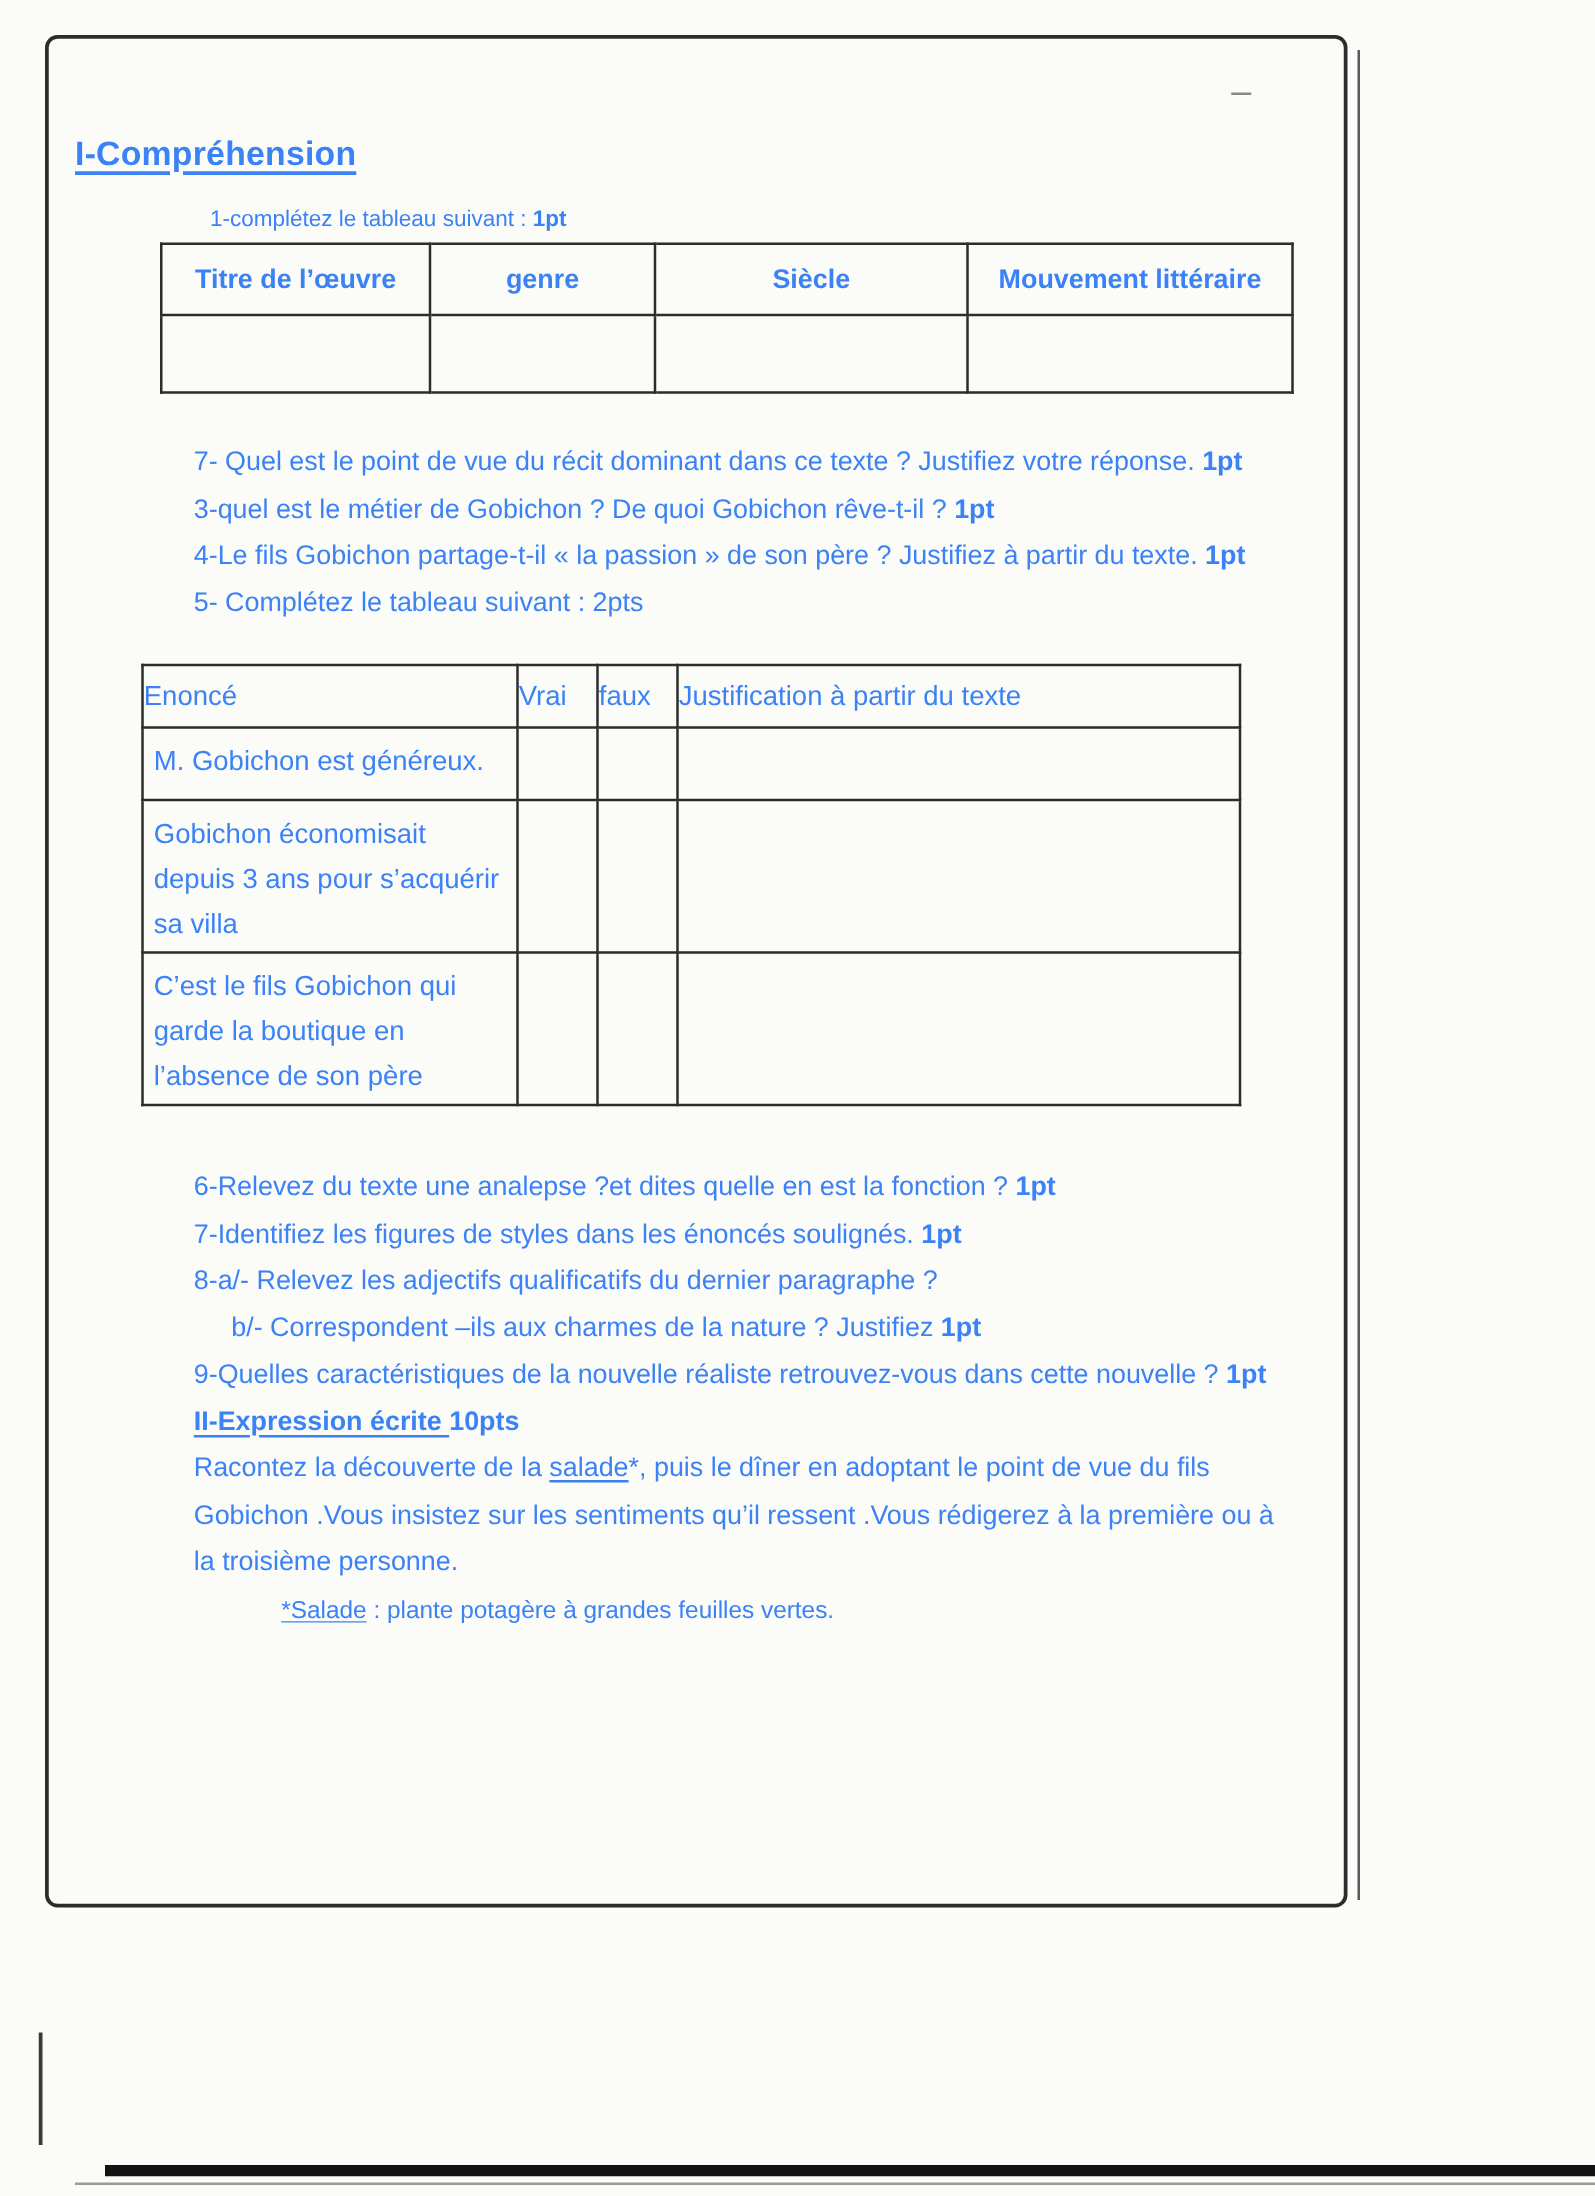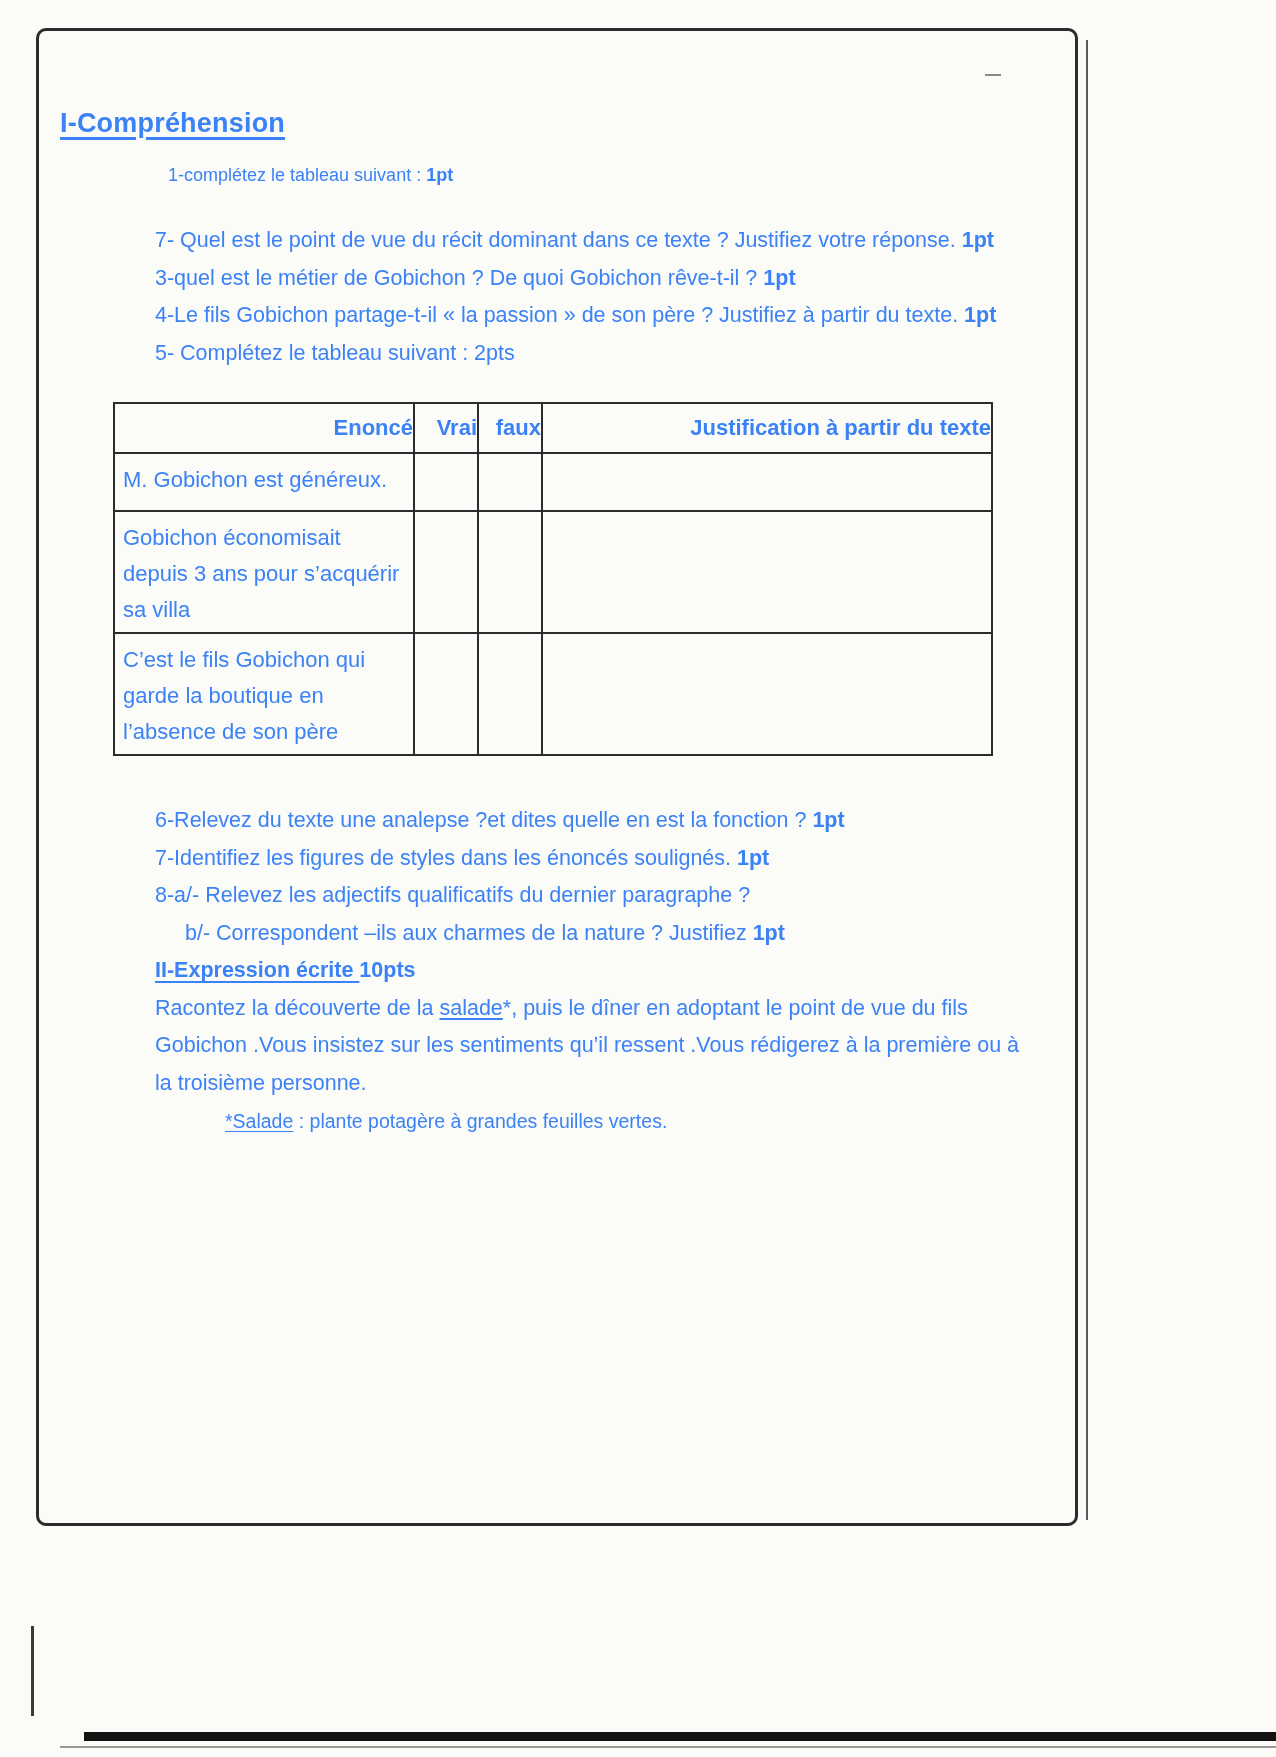--- a/index.html
+++ b/index.html
@@ -58,22 +58,22 @@
   .qs {
     margin:36px 0 0 95px; width:868px;
     font-size:21.5px; line-height:37.5px;
   }
   .qs p { margin:0; }
   .qs .indent { padding-left:30px; }
 
   .t2 { margin:30px 0 0 53px; width:878px; }
   .t2 th, .t2 td { border:2.5px solid #2c2c2e; }
   .t2 th {
-    font-size:22px; font-weight:bold;
-    height:50px; text-align:right; vertical-align:middle;
+    font-size:22px; font-weight:normal;
+    height:50px; text-align:left; vertical-align:middle;
   }
   .t2 td {
     font-size:22px; vertical-align:top; text-align:left;
     padding:8px 8px 4px 8px; line-height:36px;
   }
   .t2 .c1 { width:300px; } .t2 .c2 { width:64px;margin-top:40px; }
   .t2 .c3 { width:64px; } .t2 .c4 { width:450px; }
   .t2 tr.r-short td { height:58px; }
   .t2 tr.r-tall td { height:112px; }
 
@@ -109,20 +109,36 @@
   <div class="frame"></div>
   <div class="frame-double"></div>
   <div class="artifact-dash"></div>
 
   <div class="content">
 
     <h1 class="h1">I-Compréhension</h1>
 
     <p class="intro"><span>1-complétez le tableau suivant : </span><b class="pts">1pt</b></p>
 
+    <table class="t1">
+      <tbody>
+          <tr>
+        <th class="c1">Titre de l’œuvre</th>
+        <th class="c2">genre</th>
+        <th class="c3">Siècle</th>
+        <th class="c4">Mouvement littéraire</th>
+      </tr>
+      <tr>
+        <td class="c1"></td>
+        <td class="c2"></td>
+        <td class="c3"></td>
+        <td class="c4"></td>
+      </tr>
+    </tbody>
+      </table>
 
     <div class="qs">
       <p><span>7- Quel est le point de vue du récit dominant dans ce texte ? Justifiez votre réponse.  </span><b class="pts">1pt</b></p>
       <p><span>3-quel est le métier de Gobichon ? De quoi Gobichon rêve-t-il ? </span><b class="pts">1pt</b></p>
       <p><span>4-Le fils Gobichon partage-t-il « la passion » de son père ? Justifiez à partir du texte. </span><b class="pts">1pt</b></p>
       <p><span>5- Complétez le tableau suivant : 2pts</span></p>
     </div>
 
     <table class="t2">
       <tbody>
@@ -151,20 +167,21 @@
         <td class="c4"></td>
       </tr>
     </tbody>
       </table>
 
     <div class="qs qs2">
       <p><span>6-Relevez du texte une analepse ?et dites quelle en est la fonction ? </span><b class="pts">1pt</b></p>
       <p><span>7-Identifiez les figures de styles dans les énoncés soulignés. </span><b class="pts">1pt</b></p>
       <p><span>8-a/- Relevez les adjectifs qualificatifs du dernier paragraphe ?</span></p>
       <p class="indent"><span>b/- Correspondent –ils aux charmes de la nature ? Justifiez </span><b class="pts">1pt</b></p>
+      <p><span>9-Quelles caractéristiques de la nouvelle réaliste retrouvez-vous dans cette nouvelle ? </span><b class="pts">1pt</b></p>
 
       <p class="sec2-title"><span class="u">II-Expression écrite </span><span>10pts</span></p>
 
       <p><span>Racontez la découverte de la </span><span class="u2">salade</span><span>*</span><span>, puis le dîner en adoptant le point de vue du fils Gobichon .Vous insistez sur les sentiments qu’il ressent .Vous rédigerez à la première ou à la troisième personne.</span></p>
 
       <p class="footnote"><span class="u2">*Salade</span><span> : plante potagère à grandes feuilles vertes.</span></p>
     </div>
 
   </div>
 

